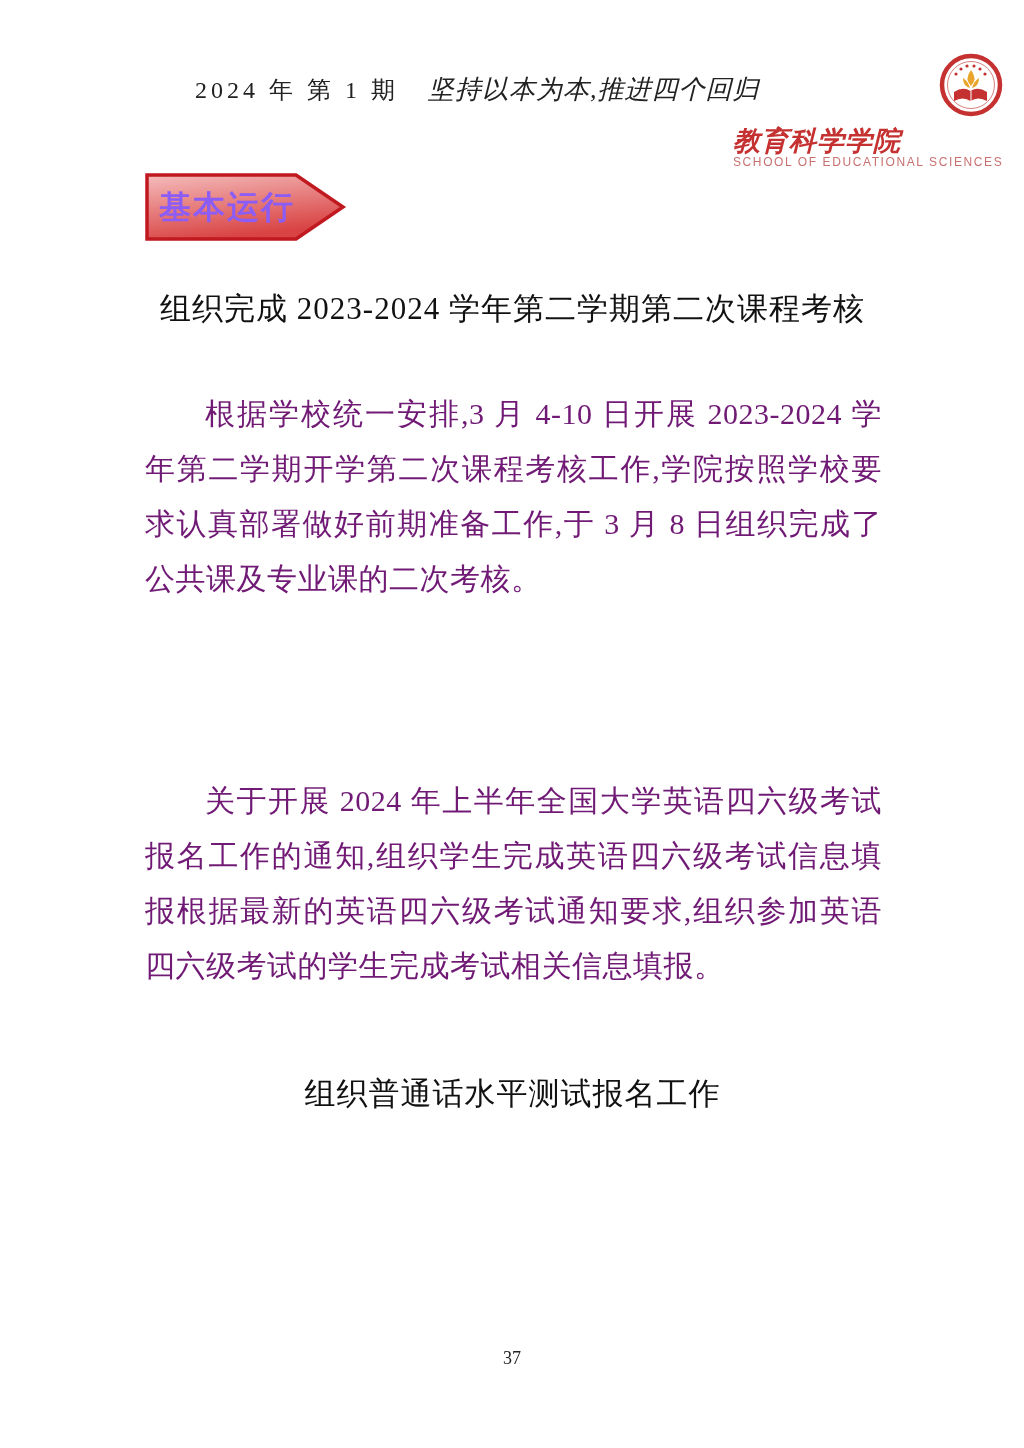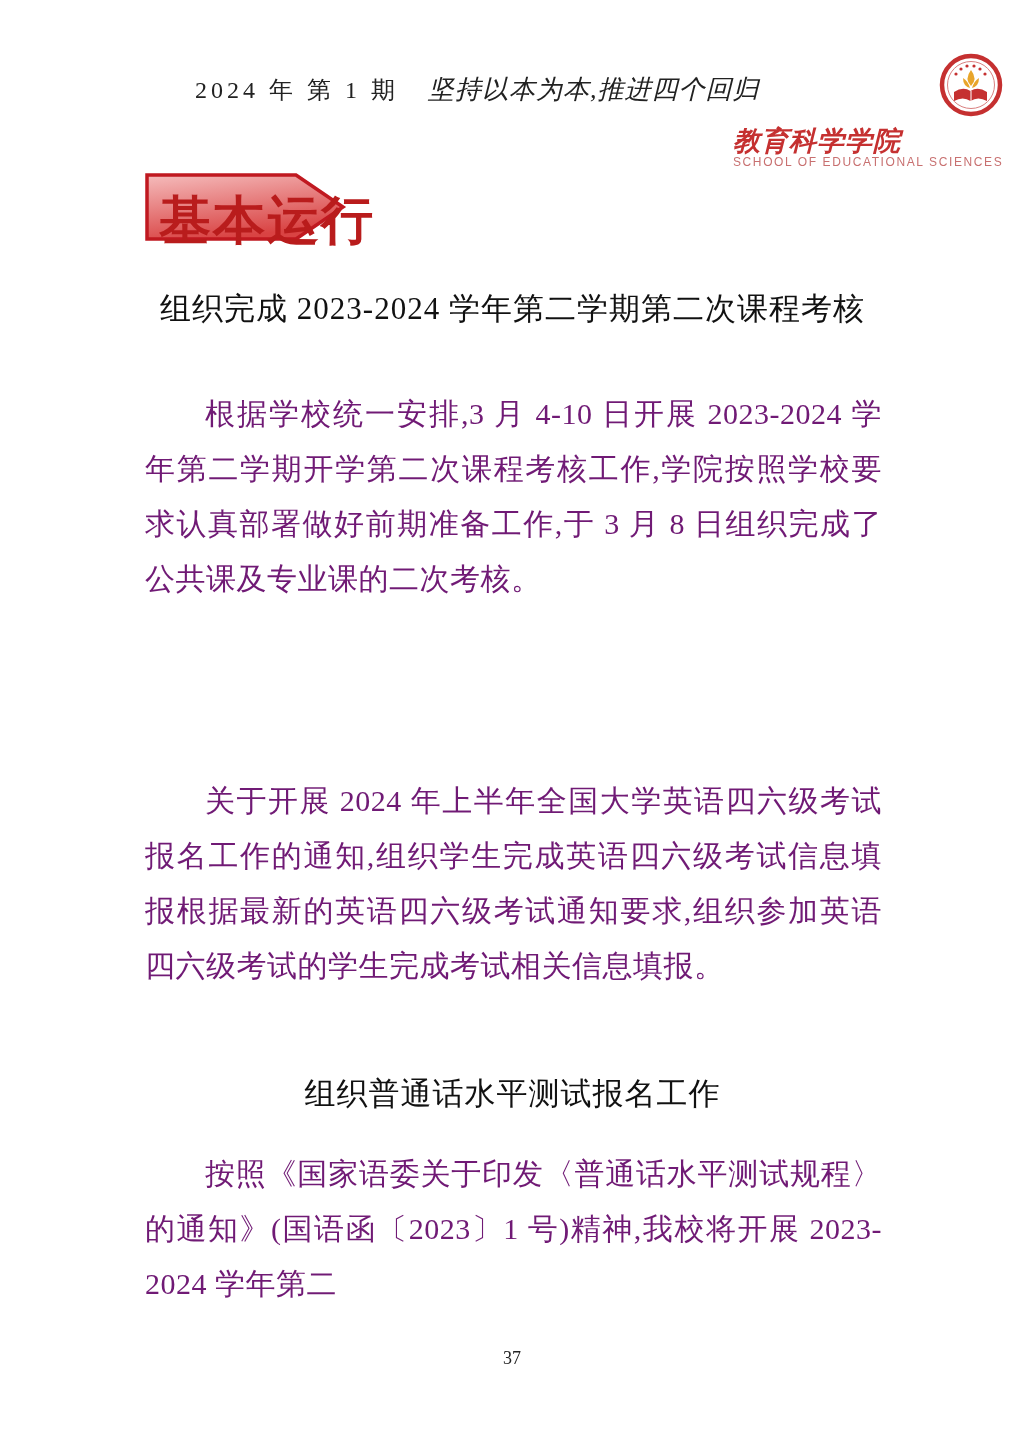--- a/index.html
+++ b/index.html
@@ -77,24 +77,24 @@
   .banner {
     position: absolute;
     left: 145px; top: 173px;
     width: 202px; height: 68px;
   }
   .banner svg { position: absolute; left: 0; top: 0; }
   .banner-label {
     position: absolute;
     left: 14px; top: 13px;
     width: 150px;
-    font-size: 52px;
+    font-size: 32px;
     font-weight: bold;
     letter-spacing: 2px;
-    color: #b91c1c;
+    color: #8b5cf6;
     white-space: nowrap;
   }
 
   
   .section-title {
     position: absolute;
     left: 145px;
     width: 735px;
     text-align: center;
     font-size: 31px;
@@ -182,17 +182,16 @@
     </svg>
     <div class="banner-label">基本运行</div>
   </div>
 
   <div id="title-1" class="section-title">组织完成 2023-2024 学年第二学期第二次课程考核</div>
   <div id="body-1" class="section-body">根据学校统一安排,3 月 4-10 日开展 2023-2024 学年第二学期开学第二次课程考核工作,学院按照学校要求认真部署做好前期准备工作,于 3 月 8 日组织完成了公共课及专业课的二次考核。</div>
 
   <div id="body-2" class="section-body">关于开展 2024 年上半年全国大学英语四六级考试报名工作的通知,组织学生完成英语四六级考试信息填报根据最新的英语四六级考试通知要求,组织参加英语四六级考试的学生完成考试相关信息填报。</div>
 
   <div id="title-3" class="section-title">组织普通话水平测试报名工作</div>
-  <div id="body-3" class="section-body">按照《国家语委关于印发〈普通话水平测试规程〉的通知》(国语函〔2023〕1 号)精神,我校将开展 2023-2024 学年第二</div>
 
   <div class="page-number">37</div>
 
 </div>
 
 </body></html>

